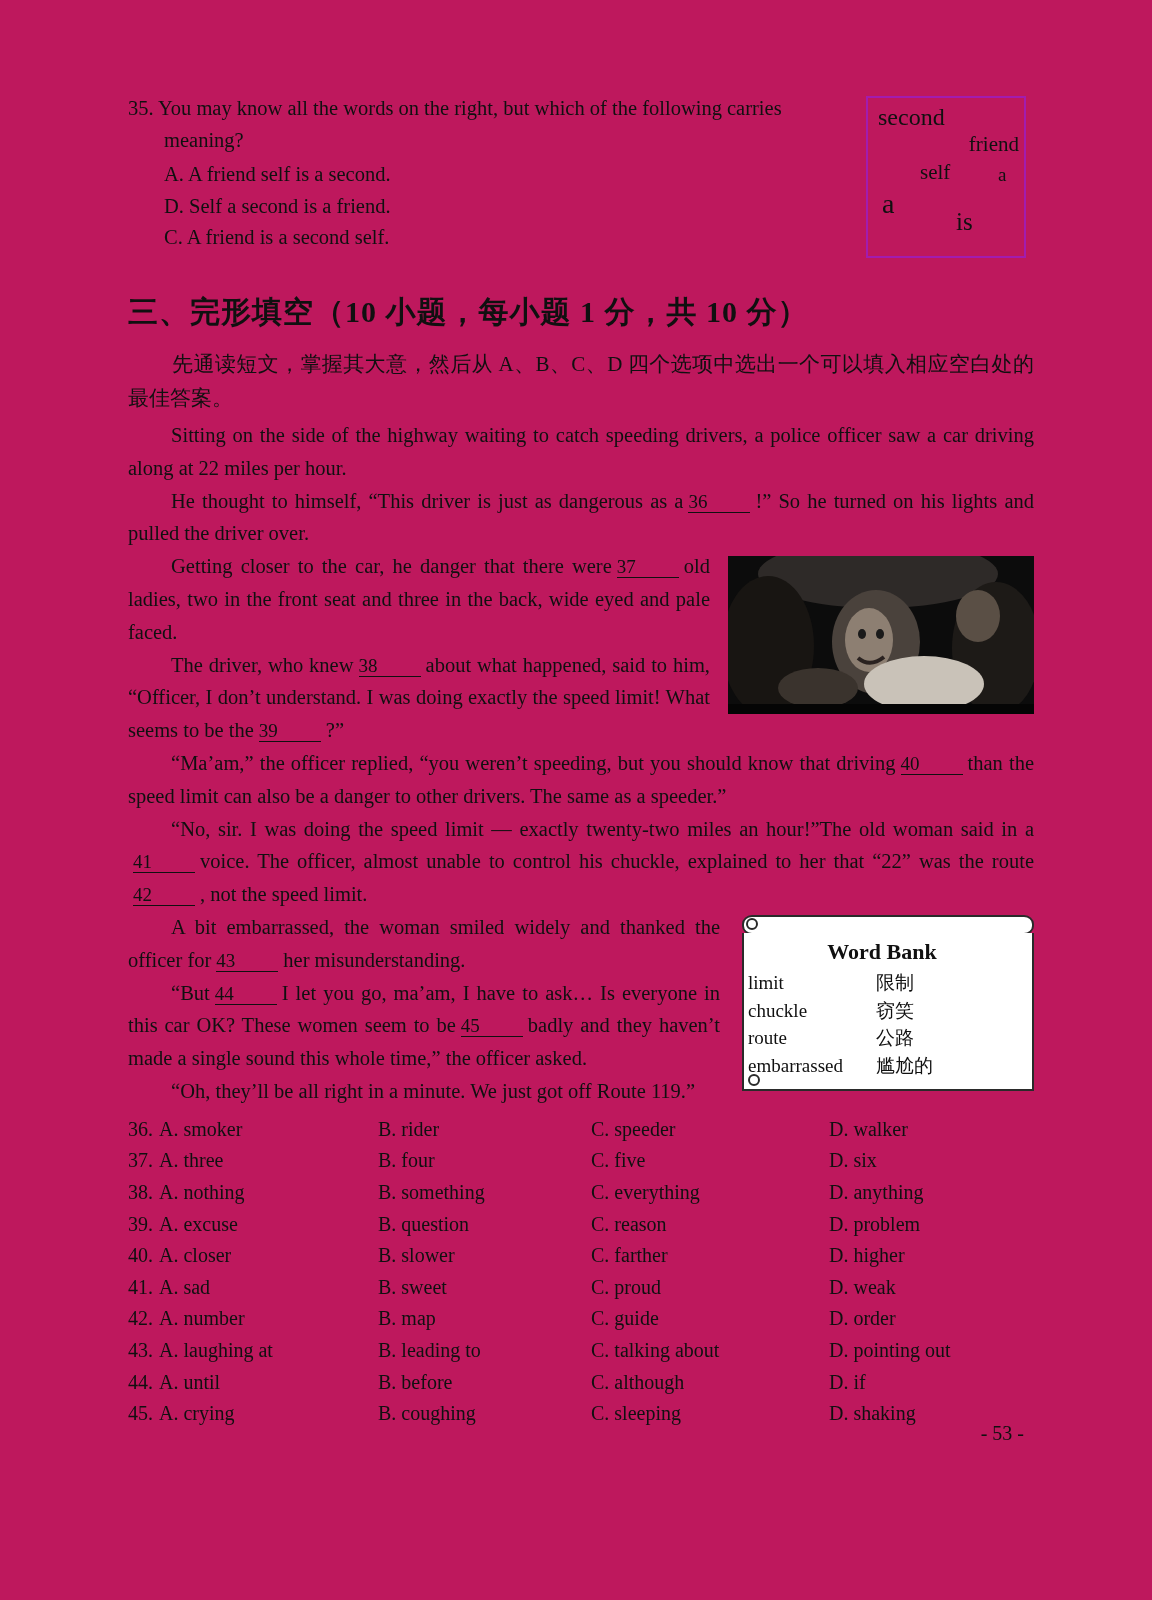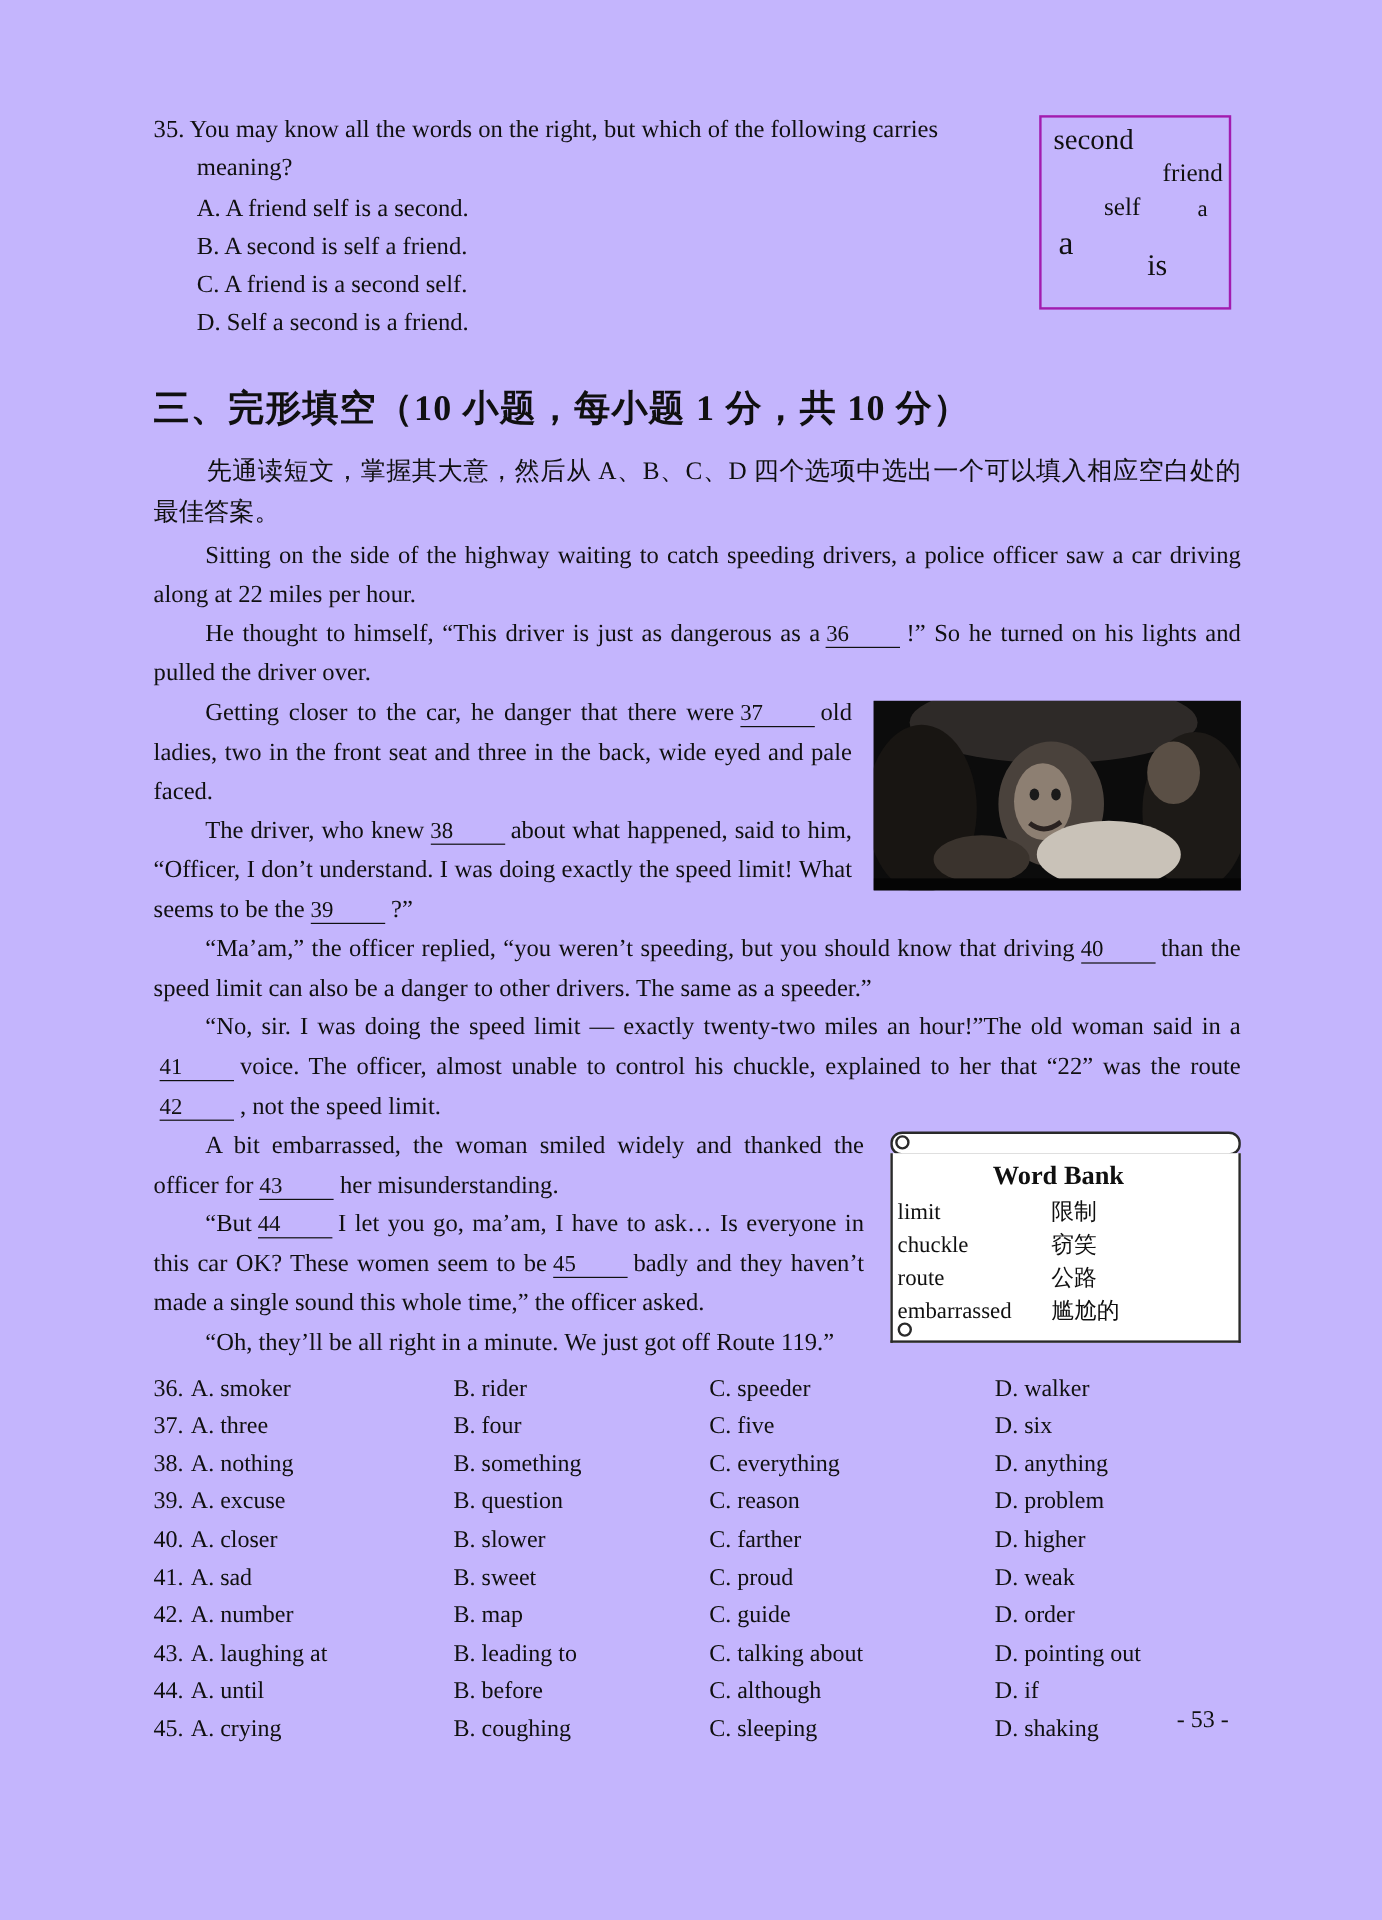--- a/index.html
+++ b/index.html
@@ -1,18 +1,18 @@
 <!DOCTYPE html>
 <html><head>
 <meta charset="utf-8">
 <style>
   * { margin:0; padding:0; box-sizing:border-box; }
   html,body { background:#e8e8e8; }
   .page {
-    width:1152px; height:1600px; margin:0 auto; background:#c4b5fd;
+    width:1152px; height:1600px; margin:0 auto; background:#be185d;
     position:relative; overflow:hidden; color:#101010;
     font-family:"Liberation Serif","DejaVu Serif",serif;
   }
   .content { padding:92px 118px 0 128px; }
 
   
   .q35-wrap { display:flex; align-items:flex-start; }
   .q35-left { width:700px; }
   .q35-stem { font-size:20.5px; line-height:1.58; padding-left:36px; text-indent:-36px; }
   .q35-options { margin-left:36px; margin-top:2px; }
@@ -99,23 +99,22 @@
   <div class="content">
 
     <div class="q35-wrap">
       <div class="q35-left">
         <div class="q35-stem">
           <span>35.</span>
           <span>You may know all the words on the right, but which of the following carries meaning?</span>
         </div>
         <div class="q35-options">
           <div>A. A friend self is a second.</div>
-          <div>B. A second is self a friend.</div>
+          <div>D. Self a second is a friend.</div>
           <div>C. A friend is a second self.</div>
-          <div>D. Self a second is a friend.</div>
         </div>
       </div>
       <div class="word-box">
         <span class="wb-second">second</span>
         <span class="wb-friend">friend</span>
         <span class="wb-self">self</span>
         <span class="wb-a2">a</span>
         <span class="wb-a1">a</span>
         <span class="wb-is">is</span>
       </div>

